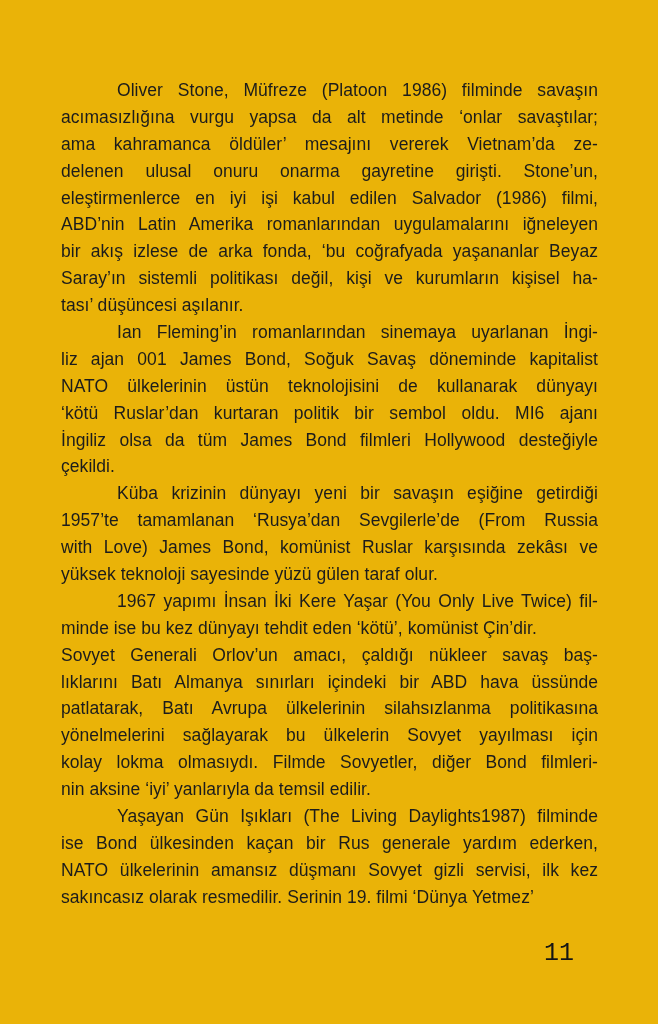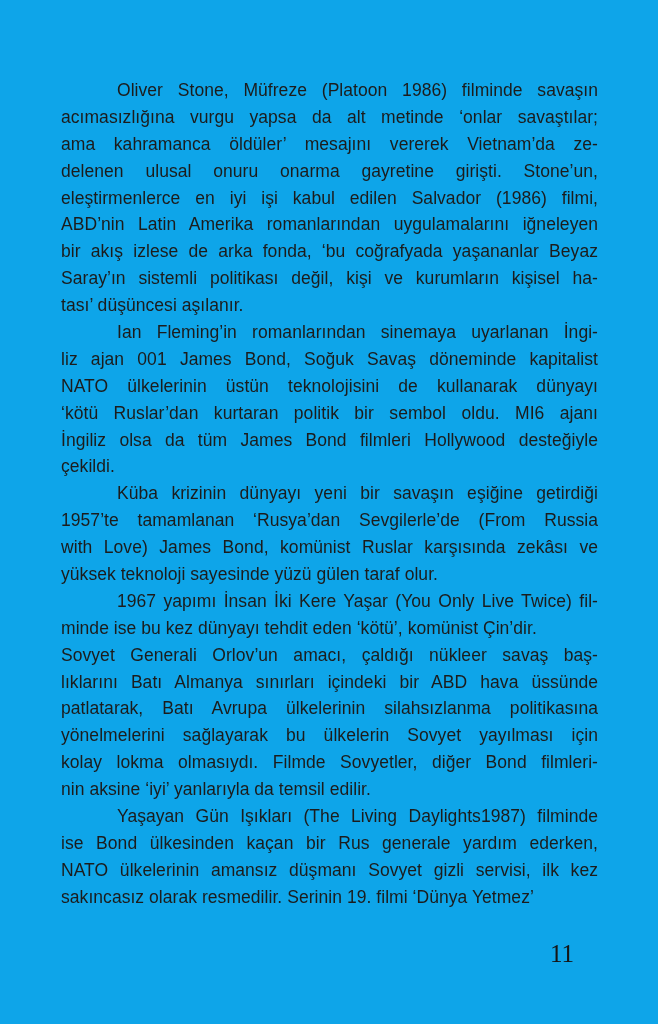--- a/index.html
+++ b/index.html
@@ -4,21 +4,21 @@
 <style>
   html, body {
     margin: 0;
     padding: 0;
     background: #ffffff;
   }
   .page {
     position: relative;
     width: 658px;
     height: 1024px;
-    background: #0ea5e9;
+    background: #eab308;
     overflow: hidden;
     font-family: "Liberation Sans", "DejaVu Sans", sans-serif;
     color: #1c1c1c;
   }
   .text-block {
     position: absolute;
     left: 61px;
     top: 77px;
     width: 537px;
   }
@@ -41,21 +41,21 @@
     text-indent: 56px;
   }
   .line.last {
     text-align-last: left;
     -moz-text-align-last: left;
   }
   .folio {
     position: absolute;
     top: 941px;
     right: 84px;
-    font-family: Liberation Serif, serif;
+    font-family: Liberation Mono, monospace;
     font-size: 25px;
     line-height: 1;
     color: #151515;
   }
 </style>
 </head>
 <body>
 
 <div class="page">
   <div class="text-block" id="text-block">

